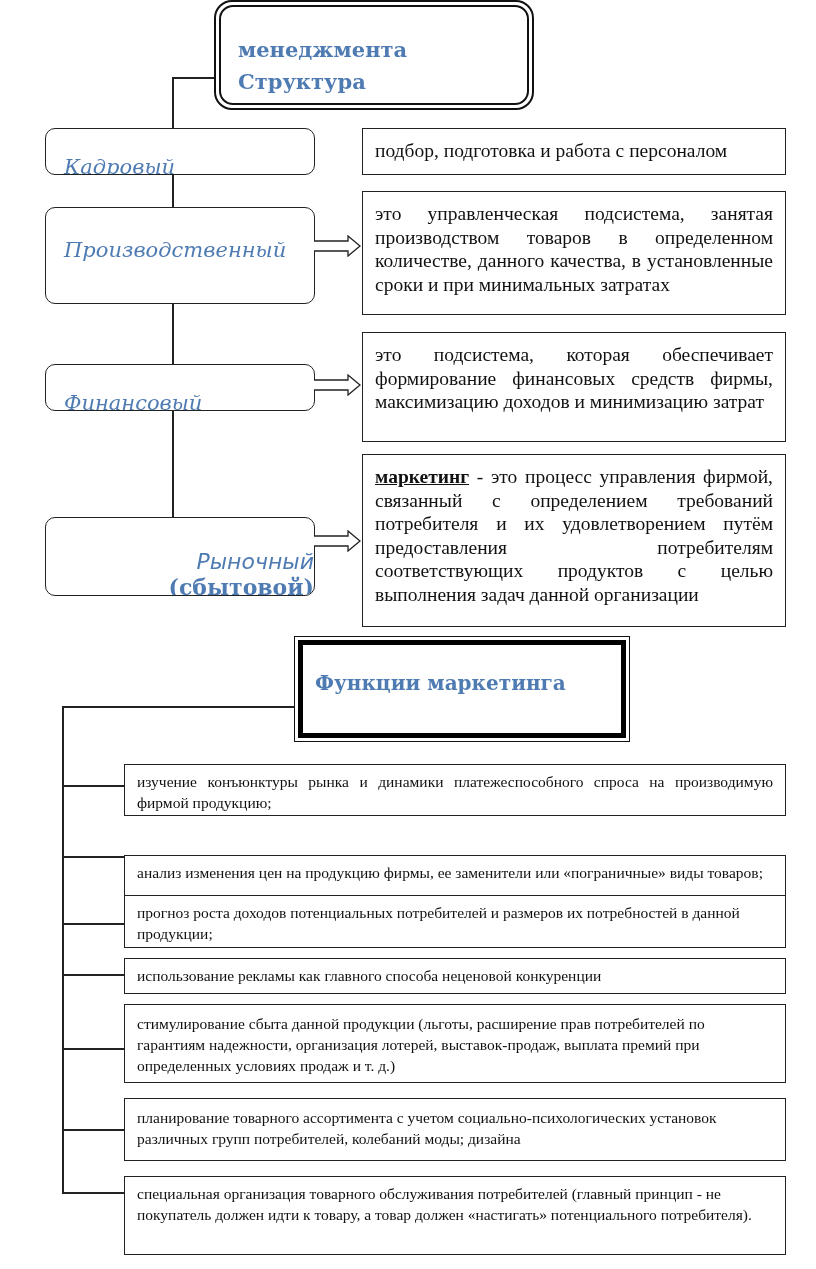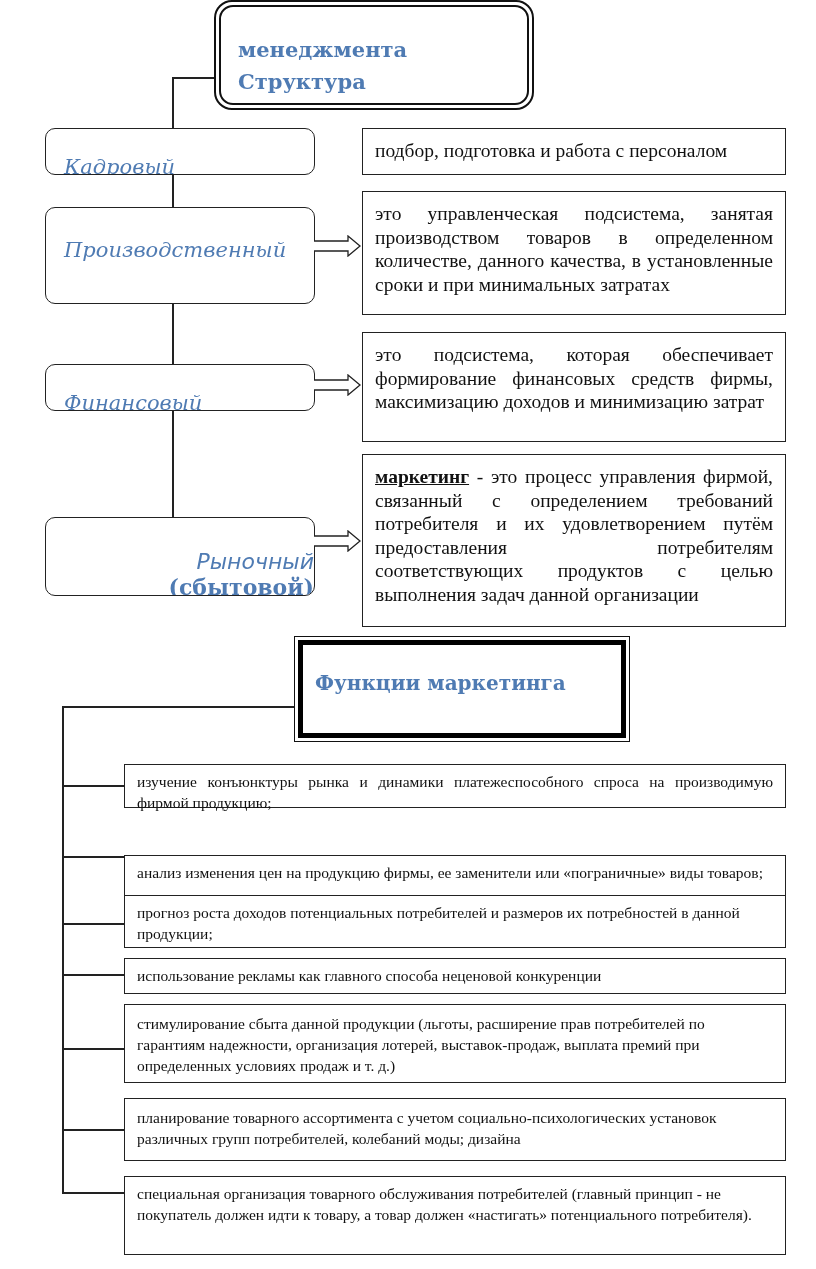--- a/index.html
+++ b/index.html
@@ -101,21 +101,21 @@
 </div>
 
 <div class="line" style="left:62px; top:785px; width:62px; height:1.5px;"></div>
 <div class="line" style="left:62px; top:856px; width:62px; height:1.5px;"></div>
 <div class="line" style="left:62px; top:923px; width:62px; height:1.5px;"></div>
 <div class="line" style="left:62px; top:974px; width:62px; height:1.5px;"></div>
 <div class="line" style="left:62px; top:1048px; width:62px; height:1.5px;"></div>
 <div class="line" style="left:62px; top:1129px; width:62px; height:1.5px;"></div>
 <div class="line" style="left:62px; top:1192px; width:62px; height:1.5px;"></div>
 
-<div class="abs func" style="top:764px; height:44px;">
+<div class="abs func" style="top:764px; height:52px;">
   <span>изучение конъюнктуры рынка и динамики платежеспособного спроса на производимую фирмой продукцию;</span>
 </div>
 <div class="abs func" style="top:831px; height:53px;margin-top:24px;">
   <span style="display:block; text-align:left;">анализ изменения цен на продукцию фирмы, ее заменители или «пограничные» виды товаров;</span>
 </div>
 <div class="abs func" style="top:895px; height:53px;">
   <span style="display:block; text-align:left;">прогноз роста доходов потенциальных потребителей и размеров их потребностей в данной продукции;</span>
 </div>
 <div class="abs func" style="top:958px; height:36px;">
   <span>использование рекламы как главного способа неценовой конкуренции</span>

